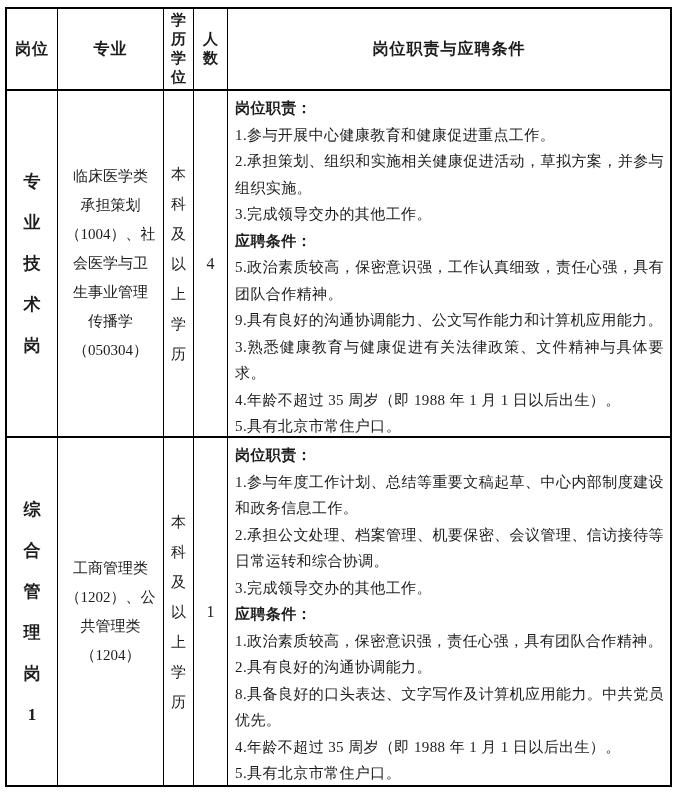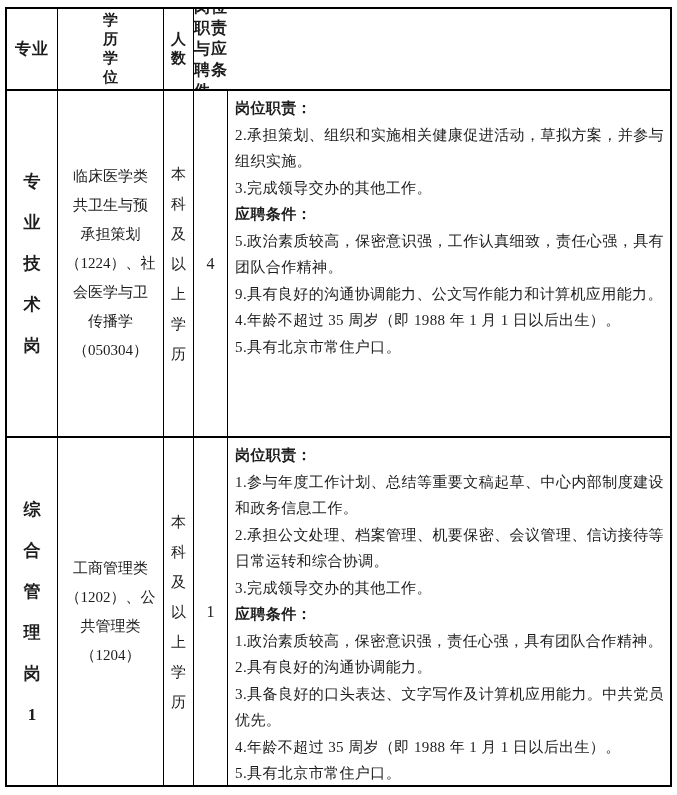--- a/index.html
+++ b/index.html
@@ -45,20 +45,21 @@
     letter-spacing:0.4px;
   }
   .duties-cell .b{font-weight:bold;}
 </style>
 </head>
 <body>
 
 <div class="tbl">
 
   <div class="row bb">
+    <div class="cell hcell">岗位</div>
     <div class="cell hcell">专业</div>
     <div class="cell hcell vstack hdr-vert">
         <div>学</div>
         <div>历</div>
         <div>学</div>
         <div>位</div>
       </div>
     <div class="cell hcell vstack hdr-vert">
         <div>人</div>
         <div>数</div>
@@ -69,44 +70,46 @@
   <div class="row bb">
     <div class="cell vstack pos-cell">
         <div>专</div>
         <div>业</div>
         <div>技</div>
         <div>术</div>
         <div>岗</div>
       </div>
     <div class="cell major-cell">
         <div>临床医学类</div>
-        <div>共卫生与预</div>
         <div>承担策划</div>
-        <div>（1224）、社</div>
+        <div>（1004）、社</div>
         <div>会医学与卫</div>
+        <div>生事业管理</div>
         <div>传播学</div>
         <div>（050304）</div>
       </div>
     <div class="cell vstack edu-cell">
         <div>本</div>
         <div>科</div>
         <div>及</div>
         <div>以</div>
         <div>上</div>
         <div>学</div>
         <div>历</div>
       </div>
     <div class="cell count-cell">4</div>
     <div class="cell last duties-cell">
         <div class="b">岗位职责：</div>
+        <div>1.参与开展中心健康教育和健康促进重点工作。</div>
         <div>2.承担策划、组织和实施相关健康促进活动，草拟方案，并参与组织实施。</div>
         <div>3.完成领导交办的其他工作。</div>
         <div class="b">应聘条件：</div>
         <div>5.政治素质较高，保密意识强，工作认真细致，责任心强，具有团队合作精神。</div>
         <div>9.具有良好的沟通协调能力、公文写作能力和计算机应用能力。</div>
+        <div>3.熟悉健康教育与健康促进有关法律政策、文件精神与具体要求。</div>
         <div>4.年龄不超过 35 周岁（即 1988 年 1 月 1 日以后出生）。</div>
         <div>5.具有北京市常住户口。</div>
       </div>
   </div>
 
   <div class="row">
     <div class="cell vstack pos-cell">
         <div>综</div>
         <div>合</div>
         <div>管</div>
@@ -131,19 +134,19 @@
       </div>
     <div class="cell count-cell">1</div>
     <div class="cell last duties-cell">
         <div class="b">岗位职责：</div>
         <div>1.参与年度工作计划、总结等重要文稿起草、中心内部制度建设和政务信息工作。</div>
         <div>2.承担公文处理、档案管理、机要保密、会议管理、信访接待等日常运转和综合协调。</div>
         <div>3.完成领导交办的其他工作。</div>
         <div class="b">应聘条件：</div>
         <div>1.政治素质较高，保密意识强，责任心强，具有团队合作精神。</div>
         <div>2.具有良好的沟通协调能力。</div>
-        <div>3.具备良好的口头表达、文字写作及计算机应用能力。中共党员优先。</div>
+        <div>8.具备良好的口头表达、文字写作及计算机应用能力。中共党员优先。</div>
         <div>4.年龄不超过 35 周岁（即 1988 年 1 月 1 日以后出生）。</div>
         <div>5.具有北京市常住户口。</div>
       </div>
   </div>
 
 </div>
 
 </body></html>

